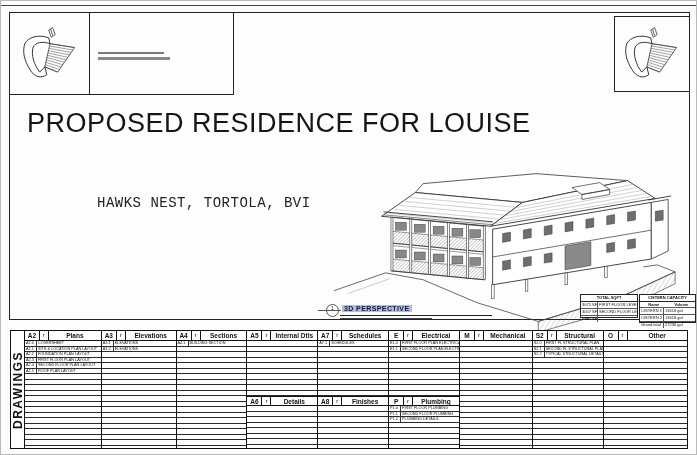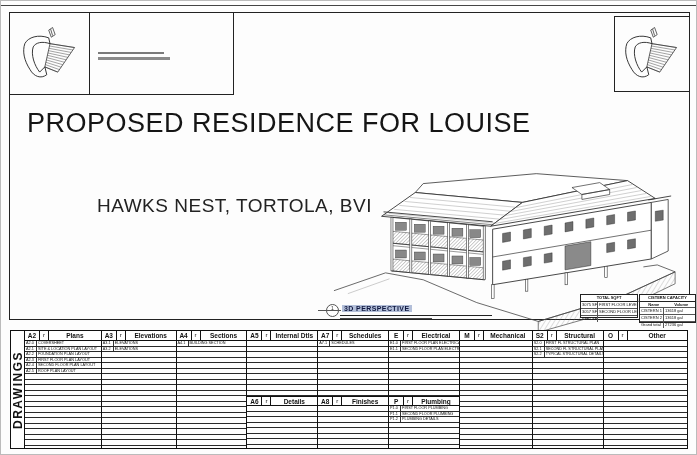--- a/index.html
+++ b/index.html
@@ -12,21 +12,21 @@
   .hdr-left{position:absolute;left:0;top:0;width:224px;height:82px;border-right:1px solid #222;border-bottom:1px solid #222;display:flex;box-sizing:border-box;}
   .logo-cell{width:80px;border-right:1px solid #222;display:flex;align-items:center;justify-content:center;box-sizing:border-box;}
   .info-cell{flex:1;position:relative;}
   .bar1{position:absolute;left:8px;top:39px;width:66px;height:2px;background:#7a7a7a;}
   .bar2{position:absolute;left:8px;top:44px;width:72px;height:3px;background:#8a8a8a;}
   .hdr-right{position:absolute;left:604px;top:3px;width:76px;height:76px;border:1px solid #222;display:flex;align-items:center;justify-content:center;box-sizing:border-box;}
   .logo{width:62px;height:68px;}
 
   
   .title{position:absolute;left:17px;top:95px;font-size:27px;line-height:30px;letter-spacing:0.5px;color:#151515;}
-  .subtitle{position:absolute;left:87px;top:182px;font-size:19px;letter-spacing:0.5px;color:#222;}
+  .subtitle{position:absolute;left:87px;top:182px;font-size:14px;letter-spacing:0.5px;color:#222;font-family:Liberation Mono, monospace;}
 
   
   .persp{position:absolute;left:318px;top:160px;width:362px;height:162px;}
 
   
   .view-title{position:absolute;left:308px;top:289px;width:180px;height:22px;}
   .vt-circle{position:absolute;left:8px;top:2px;width:13px;height:13px;border:1px solid #555;border-radius:50%;box-sizing:border-box;background:#fff;}
   .vt-circle:after{content:"";position:absolute;left:-9px;right:-3px;top:5px;border-top:1px solid #555;}
   .vt-num{position:absolute;left:4px;top:0px;font-size:5px;color:#333;}
   .vt-label{position:absolute;left:24px;top:3px;font-size:7px;font-weight:bold;letter-spacing:0.4px;background:#b3bfd9;color:#101840;padding:0 2px;}

